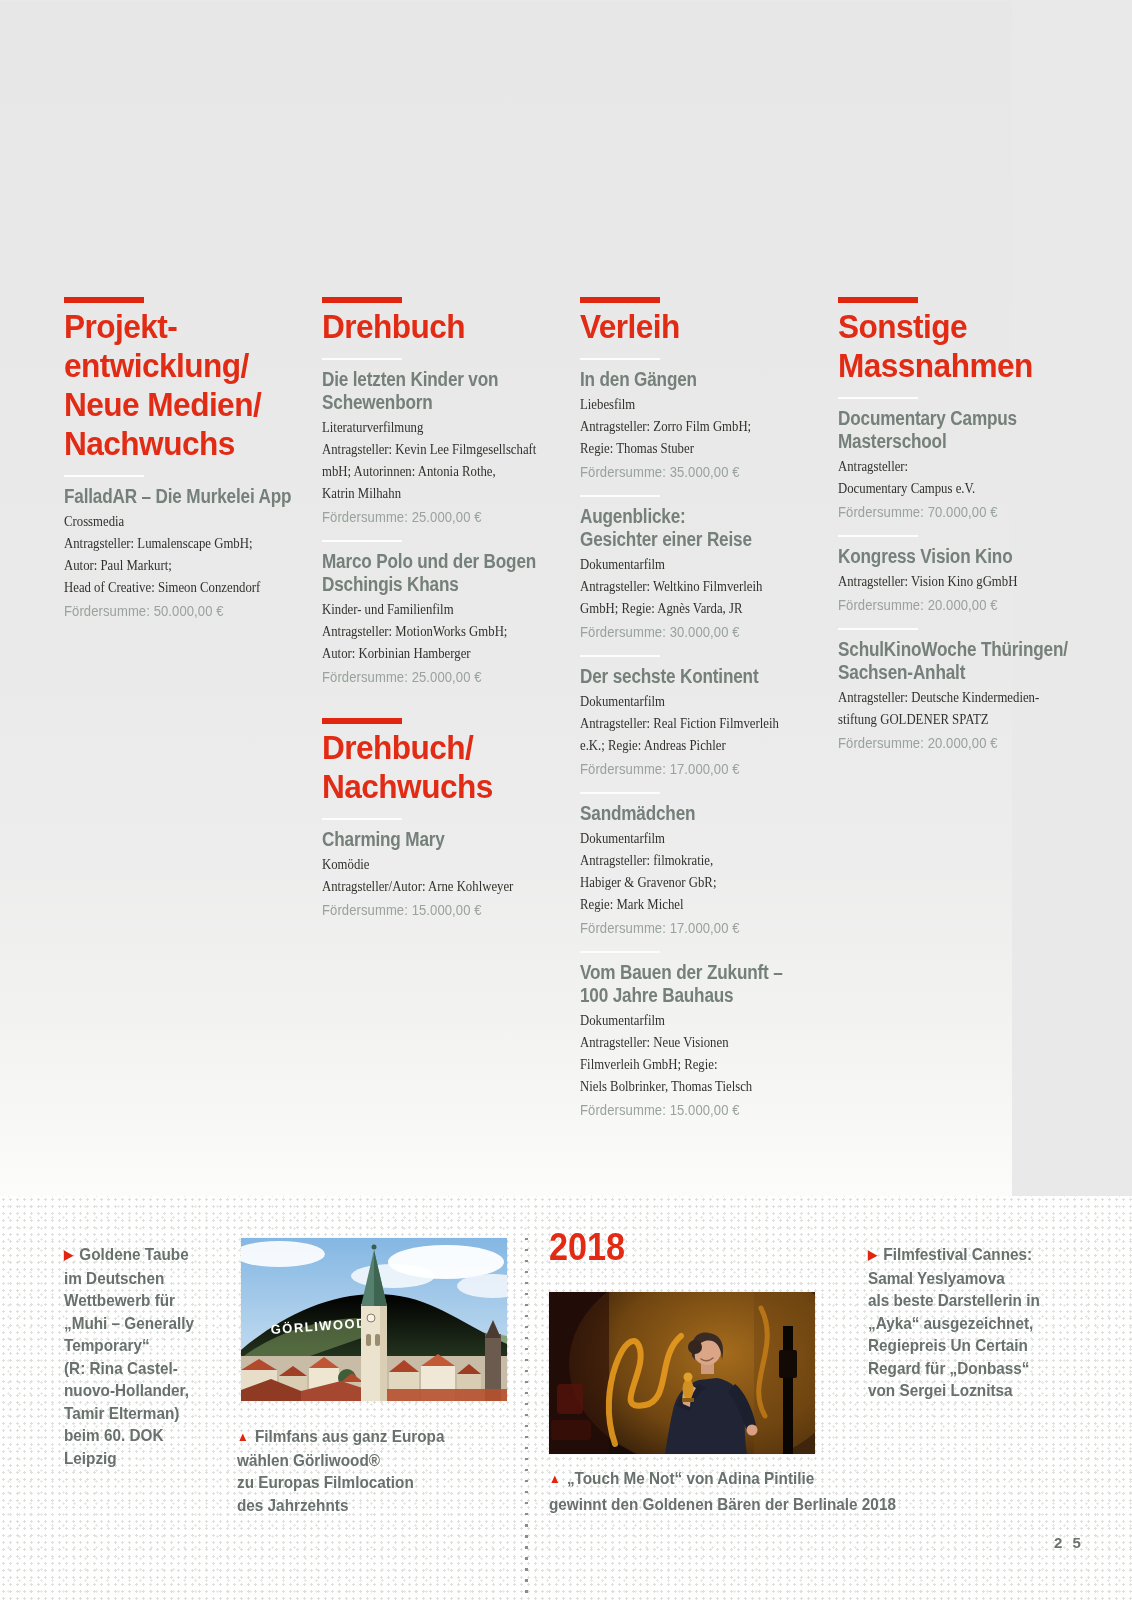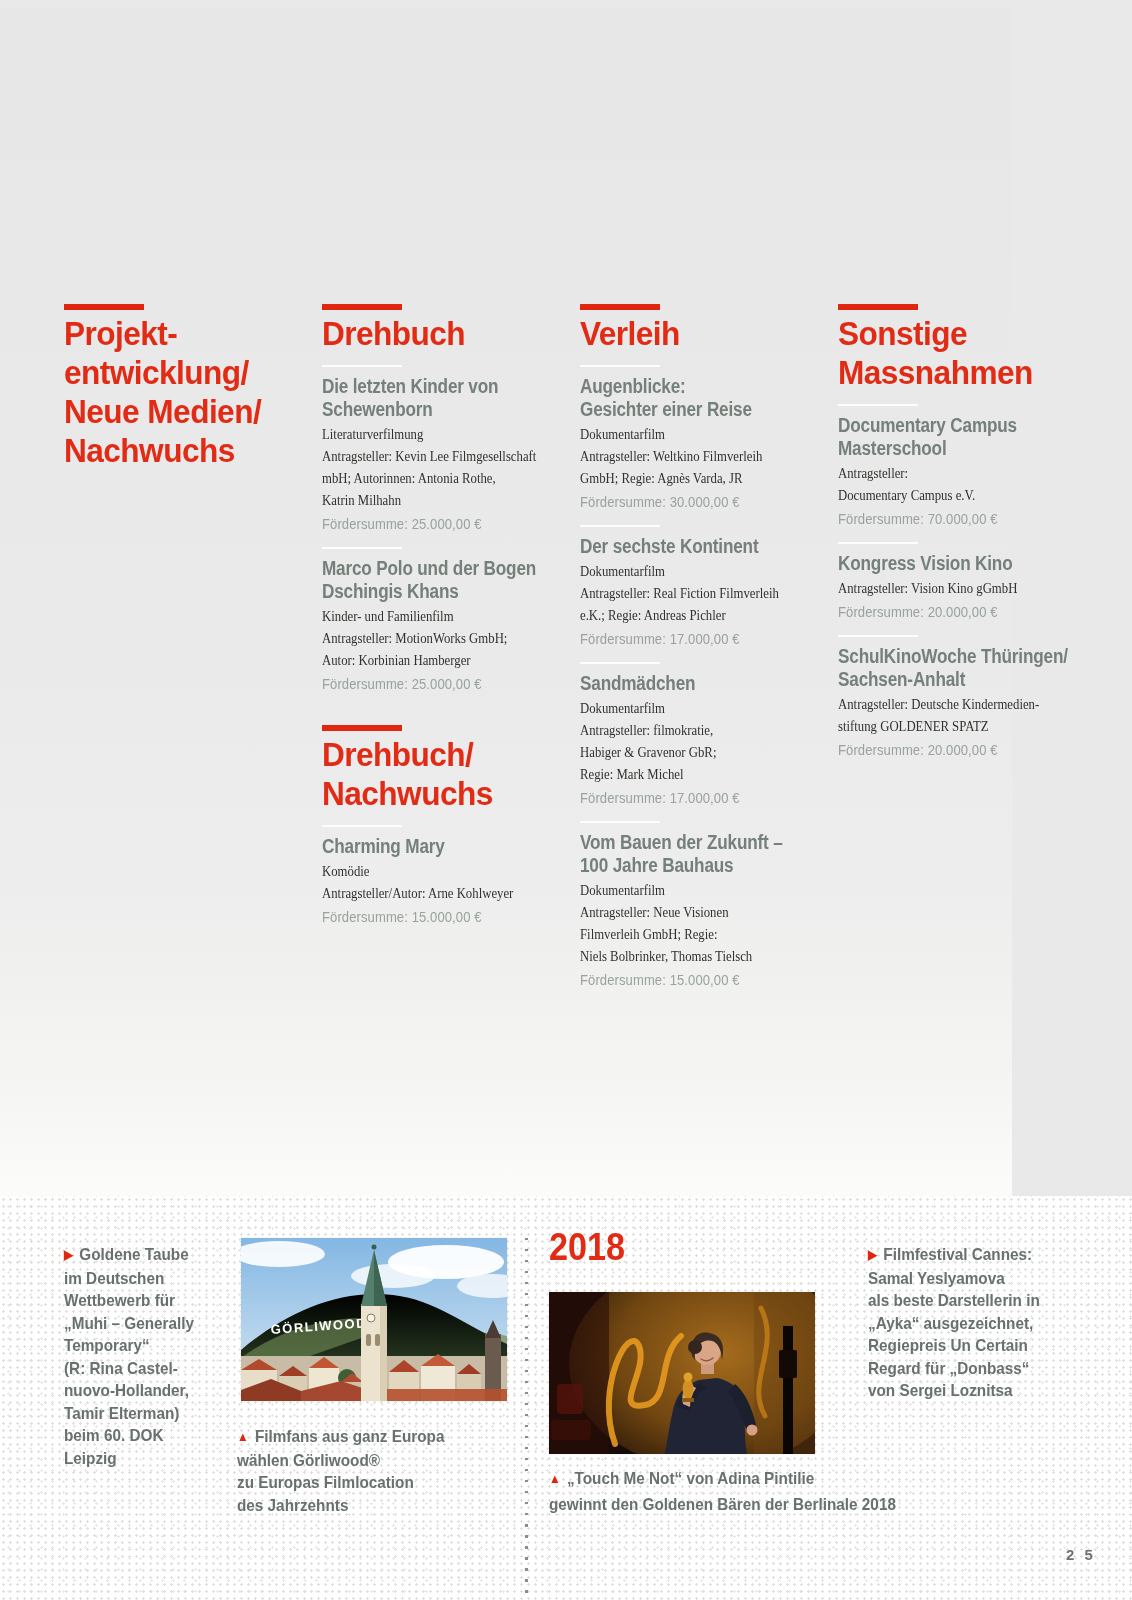--- a/index.html
+++ b/index.html
@@ -1,18 +1,18 @@
 <!DOCTYPE html>
 <html><head>
 <meta charset="utf-8">
 <style>
   html,body{margin:0;padding:0;}
   body{width:1132px;height:1600px;position:relative;overflow:hidden;
        font-family:"Liberation Sans",sans-serif;background:#e8e9e8;}
-  .top{position:absolute;left:0;top:8px;width:1012px;height:1196px;
+  .top{position:absolute;left:0;top:1px;width:1012px;height:1196px;
        background:linear-gradient(180deg,#e6e7e6 0%,#e9eae9 55%,#ecedec 72%,#f5f5f3 90%,#fcfcfa 100%);}
   .footer{position:absolute;left:0;top:1196px;width:1132px;height:404px;background:#ffffff;
        background-image:radial-gradient(#dee0db 1.1px,rgba(0,0,0,0) 1.3px),radial-gradient(#e9eae6 1px,rgba(0,0,0,0) 1.2px);
        background-size:7px 7px,11px 11px;background-position:0 0,3px 5px;}
   .col{position:absolute;top:296px;width:256px;}
   .rule{width:80px;height:6px;background:#e0260f;}
   .h-red{margin:4px 0 0 0;font-size:34px;line-height:39px;font-weight:700;color:#e22b15;
          letter-spacing:-0.6px;white-space:pre-line;transform:scaleX(0.93);transform-origin:0 0;width:280px;}
   .section2{margin-top:30px;}
   .entry{}
@@ -25,34 +25,43 @@
        transform:scaleX(0.9);transform-origin:0 0;width:280px;letter-spacing:0.1px;}
   .caption{position:absolute;margin:0;font-size:17px;line-height:22.5px;font-weight:700;color:#68716d;
            transform:scaleX(0.9);transform-origin:0 0;}
   .cap-text{white-space:pre-line;}
   .tri{color:#e0260f;font-size:13px;margin-right:7px;position:relative;top:-1px;}
   .year{position:absolute;left:549px;top:1226px;margin:0;font-size:38px;font-weight:700;color:#e22b15;
         transform:scaleX(0.9);transform-origin:0 0;}
   .photo{position:absolute;display:block;box-shadow:0 0 0 1px rgba(0,0,0,0.03);}
   .dotline{position:absolute;left:525px;top:1238px;width:3px;height:362px;
            background-image:repeating-linear-gradient(to bottom,#878f8b 0 2.5px,rgba(0,0,0,0) 2.5px 11px);}
-  .pageno{position:absolute;left:1050px;top:1530px;margin:16px;font-size:15px;font-weight:700;
+  .pageno{position:absolute;left:1050px;top:1530px;margin:4px;font-size:15px;font-weight:700;
           color:#6b736f;letter-spacing:3px;}
 </style>
 </head>
 <body>
 
 <div class="top">
 
   <div class="col" style="left:64px">
     <div class="rule"></div>
     <h2 class="h-red">Projekt-
 entwicklung/
 Neue Medien/
 Nachwuchs</h2>
+    <div class="entry">
+      <div class="sep"></div>
+      <h3 class="etitle">FalladAR – Die Murkelei App</h3>
+      <p class="details">Crossmedia
+Antragsteller: Lumalenscape GmbH;
+Autor: Paul Markurt;
+Head of Creative: Simeon Conzendorf</p>
+      <p class="sum">Fördersumme: 50.000,00 €</p>
+    </div>
   </div>
 
   <div class="col" style="left:322px">
     <div class="rule"></div>
     <h2 class="h-red">Drehbuch</h2>
     <div class="entry">
       <div class="sep"></div>
       <h3 class="etitle">Die letzten Kinder von
 Schewenborn</h3>
       <p class="details">Literaturverfilmung
@@ -80,20 +89,28 @@
         <p class="details">Komödie
 Antragsteller/Autor: Arne Kohlweyer</p>
         <p class="sum">Fördersumme: 15.000,00 €</p>
       </div>
     </div>
   </div>
 
   <div class="col" style="left:580px">
     <div class="rule"></div>
     <h2 class="h-red">Verleih</h2>
+    <div class="entry">
+      <div class="sep"></div>
+      <h3 class="etitle">In den Gängen</h3>
+      <p class="details">Liebesfilm
+Antragsteller: Zorro Film GmbH;
+Regie: Thomas Stuber</p>
+      <p class="sum">Fördersumme: 35.000,00 €</p>
+    </div>
     <div class="entry">
       <div class="sep"></div>
       <h3 class="etitle">Augenblicke:
 Gesichter einer Reise</h3>
       <p class="details">Dokumentarfilm
 Antragsteller: Weltkino Filmverleih
 GmbH; Regie: Agnès Varda, JR</p>
       <p class="sum">Fördersumme: 30.000,00 €</p>
     </div>
     <div class="entry">

